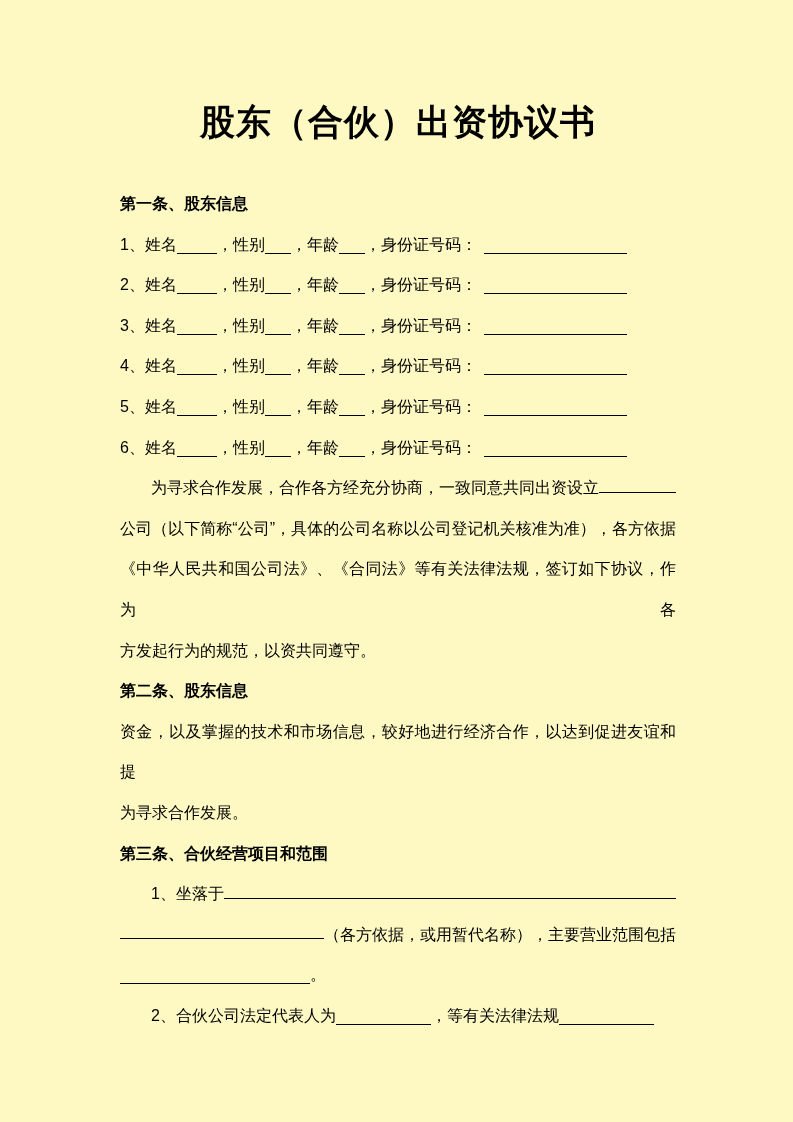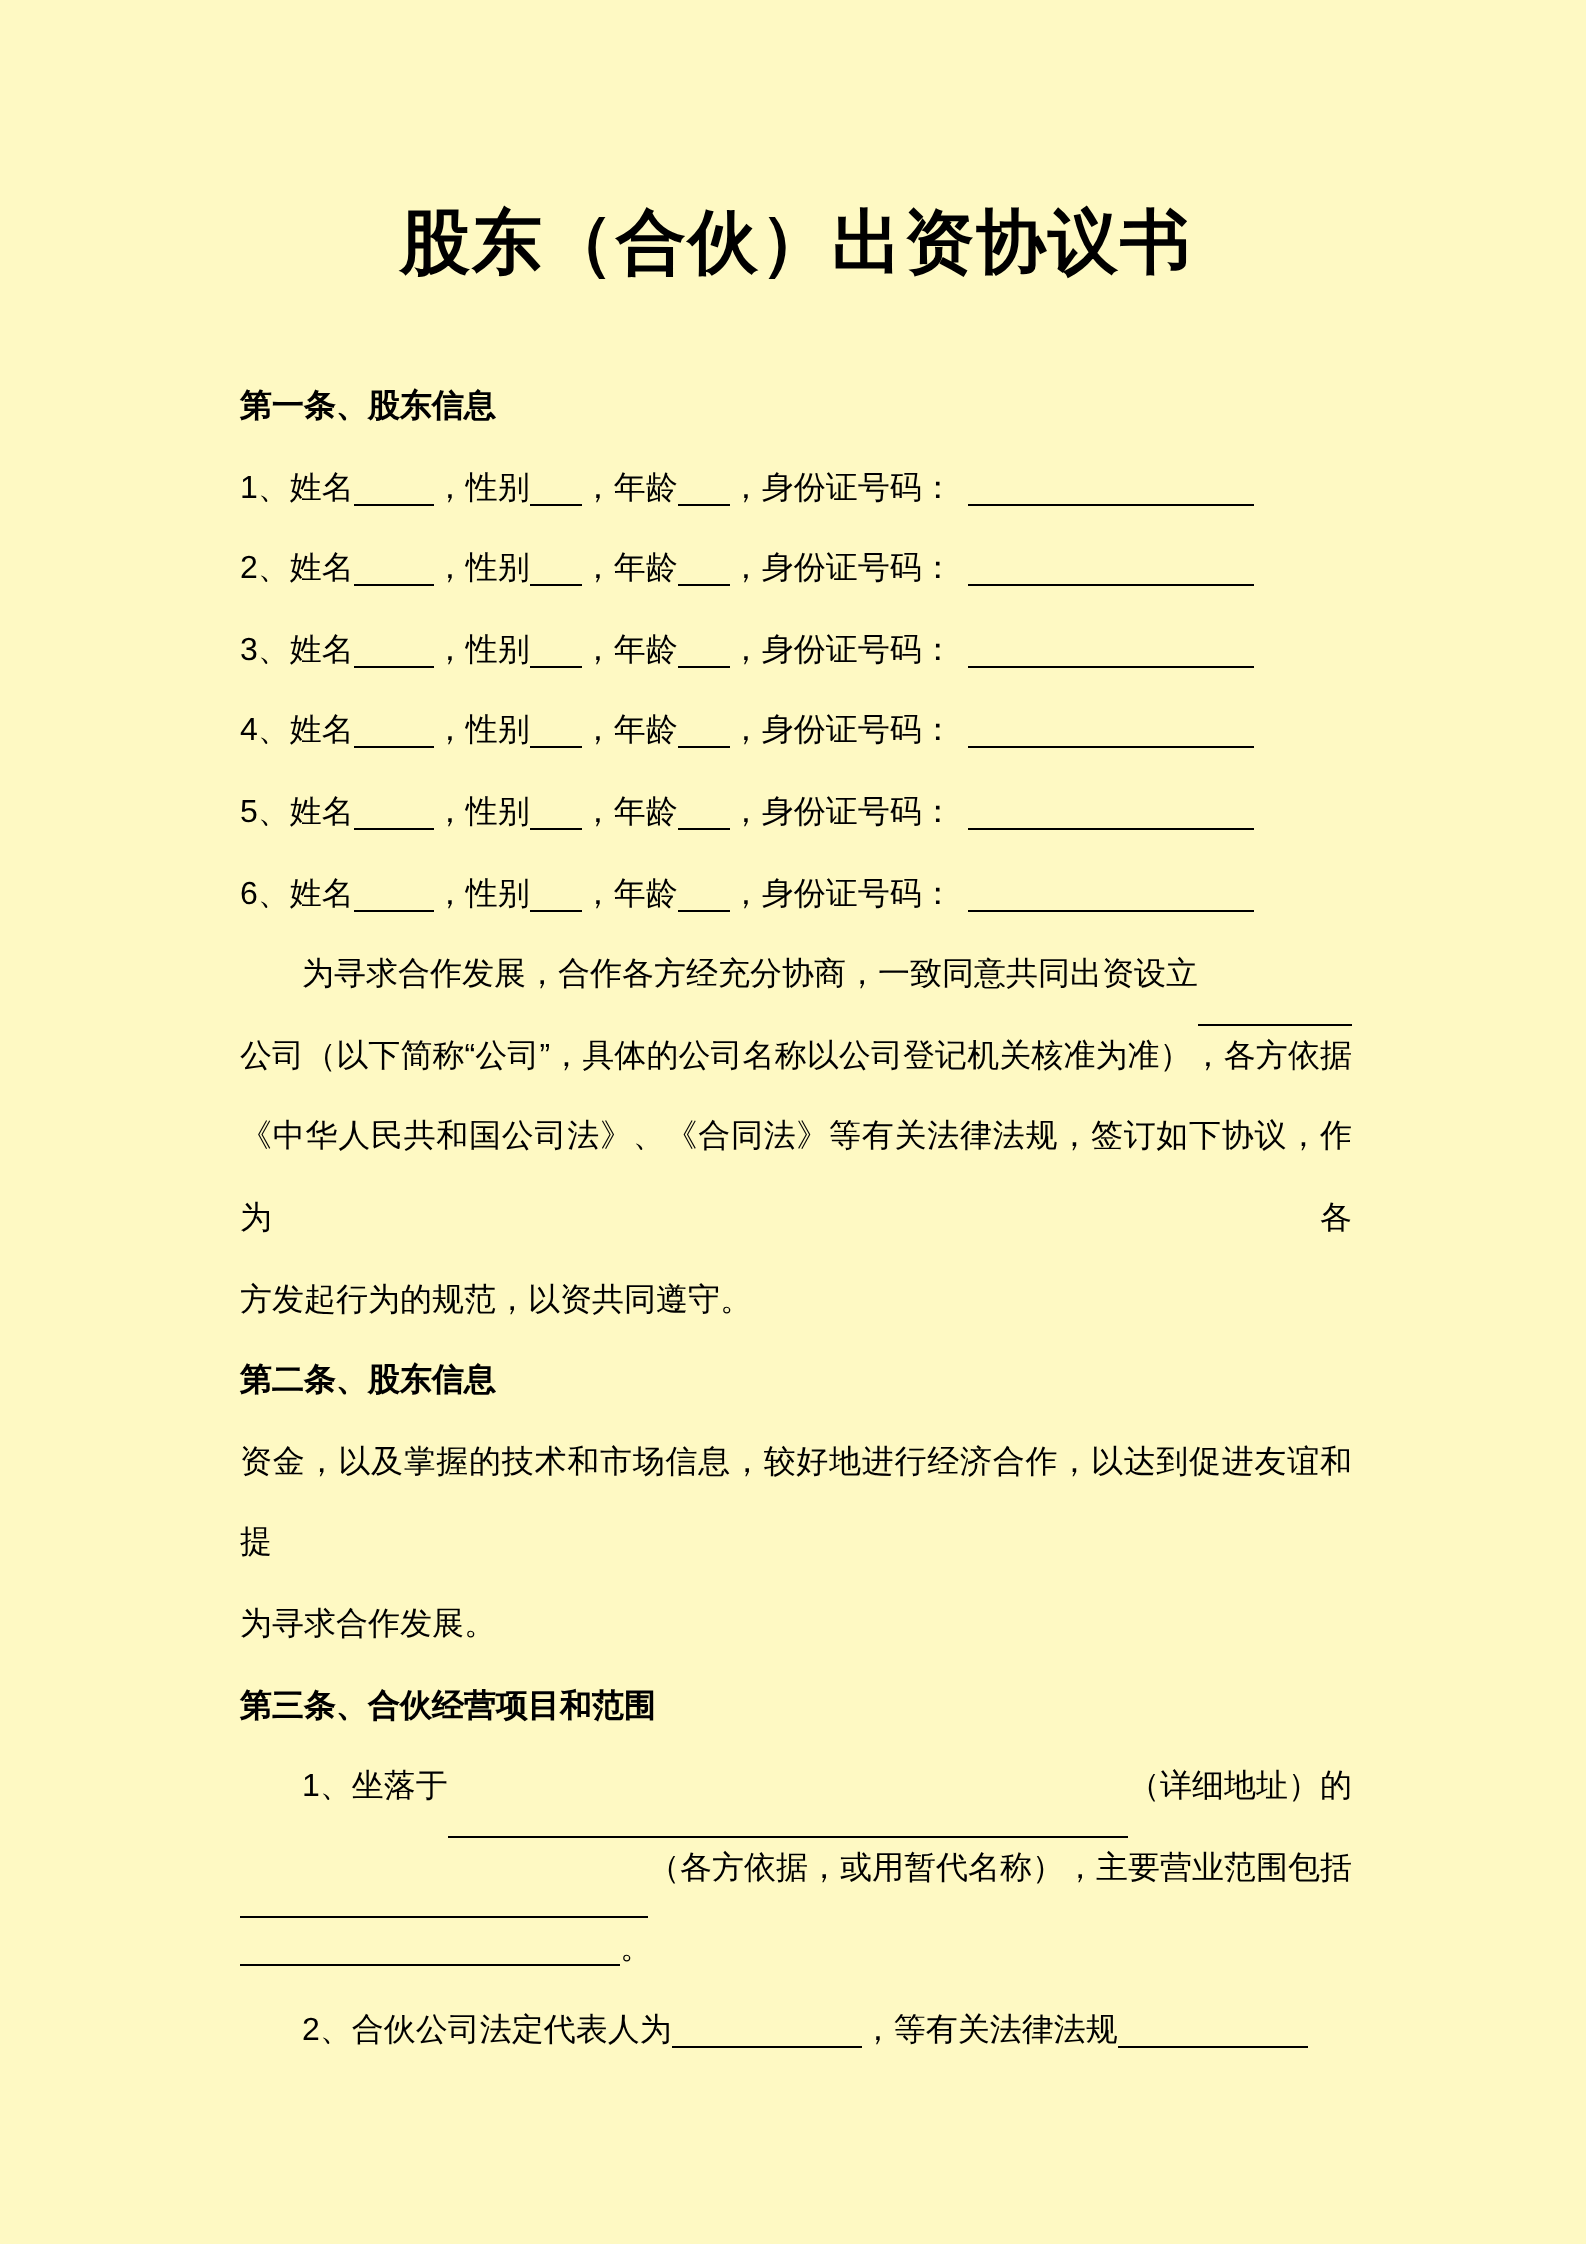--- a/index.html
+++ b/index.html
@@ -38,21 +38,21 @@
   .w-sex  { width: 26px; }
   .w-age  { width: 26px; }
   .w-id   { width: 143px; margin-left: 7px; }
   .w-biz  { width: 190px; }
   .w-rep  { width: 95px; }
   .w-cap  { width: 95px; }
 
   .row { white-space: nowrap; }
 
   
-  .flexline { display: flex; align-items: flex-end; }
+  .flexline { display: flex; align-items: center; }
   .flexline > span { white-space: pre; }
   .fill {
     flex: 1 1 auto;
     height: 0;
     border-bottom: 1px solid #000;
     position: relative;
     top: 4px;
     min-width: 20px;
   }
 
@@ -106,21 +106,20 @@
     <div class="heading">第二条、股东信息</div>
 
     <div class="fit">资金，以及掌握的技术和市场信息，较好地进行经济合作，以达到促进友谊和提</div>
     <div>为寻求合作发展。</div>
 
     <div class="heading">第三条、合伙经营项目和范围</div>
 
     <div class="flexline pl-indent">
       <span>1、坐落于</span>
         <span class="fill"></span>
-        <span>（详细地址）的</span>
     </div>
     <div class="flexline">
       <span class="fill"></span>
         <span>（各方依据，或用暂代名称），主要营业范围包括</span>
     </div>
     <div>
       <span class="bl w-biz"></span><span>。</span>
     </div>
     <div class="pl-indent">
       <span>2、合伙公司法定代表人为</span><span class="bl w-rep"></span><span>，等有关法律法规</span><span class="bl w-cap"></span>

